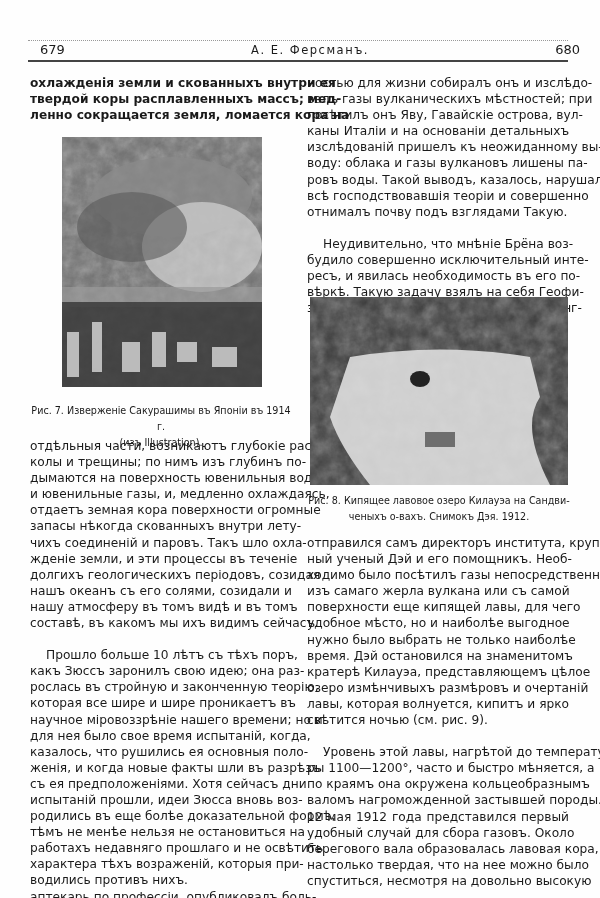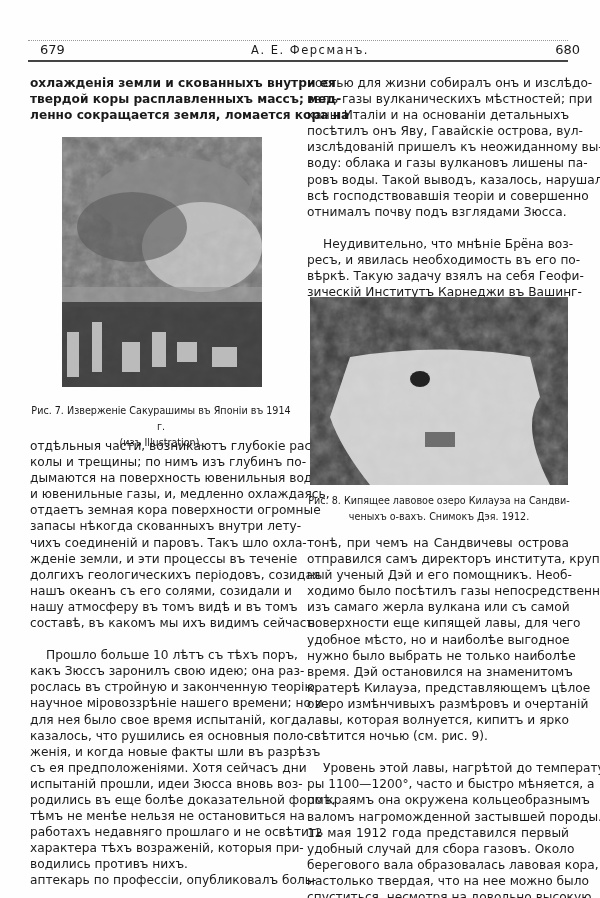--- a/index.html
+++ b/index.html
@@ -77,46 +77,48 @@
   <span class="l">запасы нѣкогда скованныхъ внутри лету-</span>
   <span class="l">чихъ соединеній и паровъ. Такъ шло охла-</span>
   <span class="l">жденіе земли, и эти процессы въ теченіе</span>
   <span class="l">долгихъ геологическихъ періодовъ, созидая</span>
   <span class="l">нашъ океанъ съ его солями, созидали и</span>
   <span class="l">нашу атмосферу въ томъ видѣ и въ томъ</span>
   <span class="l">составѣ, въ какомъ мы ихъ видимъ сейчасъ.</span>
   <span class="l ind">Прошло больше 10 лѣтъ съ тѣхъ поръ,</span>
   <span class="l">какъ Зюссъ заронилъ свою идею; она раз-</span>
   <span class="l">рослась въ стройную и законченную теорію,</span>
+  <span class="l">которая все шире и шире проникаетъ въ</span>
   <span class="l">научное міровоззрѣніе нашего времени; но и</span>
   <span class="l">для нея было свое время испытаній, когда,</span>
   <span class="l">казалось, что рушились ея основныя поло-</span>
   <span class="l">женія, и когда новые факты шли въ разрѣзъ</span>
   <span class="l">съ ея предположеніями. Хотя сейчасъ дни</span>
   <span class="l">испытаній прошли, идеи Зюсса вновь воз-</span>
   <span class="l">родились въ еще болѣе доказательной формѣ,</span>
   <span class="l">тѣмъ не менѣе нельзя не остановиться на</span>
   <span class="l">работахъ недавняго прошлаго и не освѣтить</span>
   <span class="l">характера тѣхъ возраженій, которыя при-</span>
   <span class="l last">водились противъ нихъ.</span>
   <span class="l">аптекарь по профессіи, опубликовалъ боль-</span>
 
 </div>
 
 <div class="col right" style="top:75px;">
   <span class="l">ностью для жизни собиралъ онъ и изслѣдо-</span>
   <span class="l">валъ газы вулканическихъ мѣстностей; при</span>
+  <span class="l">посѣтилъ онъ Яву, Гавайскіе острова, вул-</span>
   <span class="l">каны Италіи и на основаніи детальныхъ</span>
-  <span class="l">посѣтилъ онъ Яву, Гавайскіе острова, вул-</span>
   <span class="l">изслѣдованій пришелъ къ неожиданному вы-</span>
   <span class="l">воду: облака и газы вулкановъ лишены па-</span>
   <span class="l">ровъ воды. Такой выводъ, казалось, нарушалъ</span>
   <span class="l">всѣ господствовавшія теоріи и совершенно</span>
-  <span class="l last">отнималъ почву подъ взглядами Зюсса.</span>
+  <span class="l last">отнималъ почву подъ взглядами Такую.</span>
   <span class="l ind">Неудивительно, что мнѣніе Брёна воз-</span>
+  <span class="l">будило совершенно исключительный инте-</span>
   <span class="l">ресъ, и явилась необходимость въ его по-</span>
   <span class="l">вѣркѣ. Такую задачу взялъ на себя Геофи-</span>
   <span class="l">зическій Институтъ Карнеджи въ Вашинг-</span>
 </div>
 
 <div class="figure" style="left:310px; top:297px; width:258px; height:188px;">
   <svg class="photo" viewBox="0 0 258 188" preserveAspectRatio="none">
     <defs>
       <filter id="n2">
           <feTurbulence type="fractalNoise" baseFrequency="0.07" numOctaves="4" seed="7"></feTurbulence>
@@ -129,21 +131,20 @@
     <ellipse cx="110" cy="82" rx="10" ry="8" fill="#222"></ellipse>
     <rect x="115" y="135" width="30" height="15" fill="#555" opacity="0.8"></rect>
   </svg>
 </div>
 <div class="cap" style="left:305px; top:493px; width:268px;">
   <div>Рис. 8. Кипящее лавовое озеро Килауэа на Сандви-</div>
   <div>ченыхъ о-вахъ. Снимокъ Дэя. 1912.</div>
 </div>
 
 <div class="col right" style="top:535px;">
-  <span class="l">тонѣ, при чемъ на Сандвичевы острова</span>
   <span class="l">отправился самъ директоръ института, круп-</span>
   <span class="l">ный ученый Дэй и его помощникъ. Необ-</span>
   <span class="l">ходимо было посѣтилъ газы непосредственно</span>
   <span class="l">изъ самаго жерла вулкана или съ самой</span>
   <span class="l">поверхности еще кипящей лавы, для чего</span>
   <span class="l">удобное мѣсто, но и наиболѣе выгодное</span>
   <span class="l">нужно было выбрать не только наиболѣе</span>
   <span class="l">время. Дэй остановился на знаменитомъ</span>
   <span class="l">кратерѣ Килауэа, представляющемъ цѣлое</span>
   <span class="l">озеро измѣнчивыхъ размѣровъ и очертаній</span>

